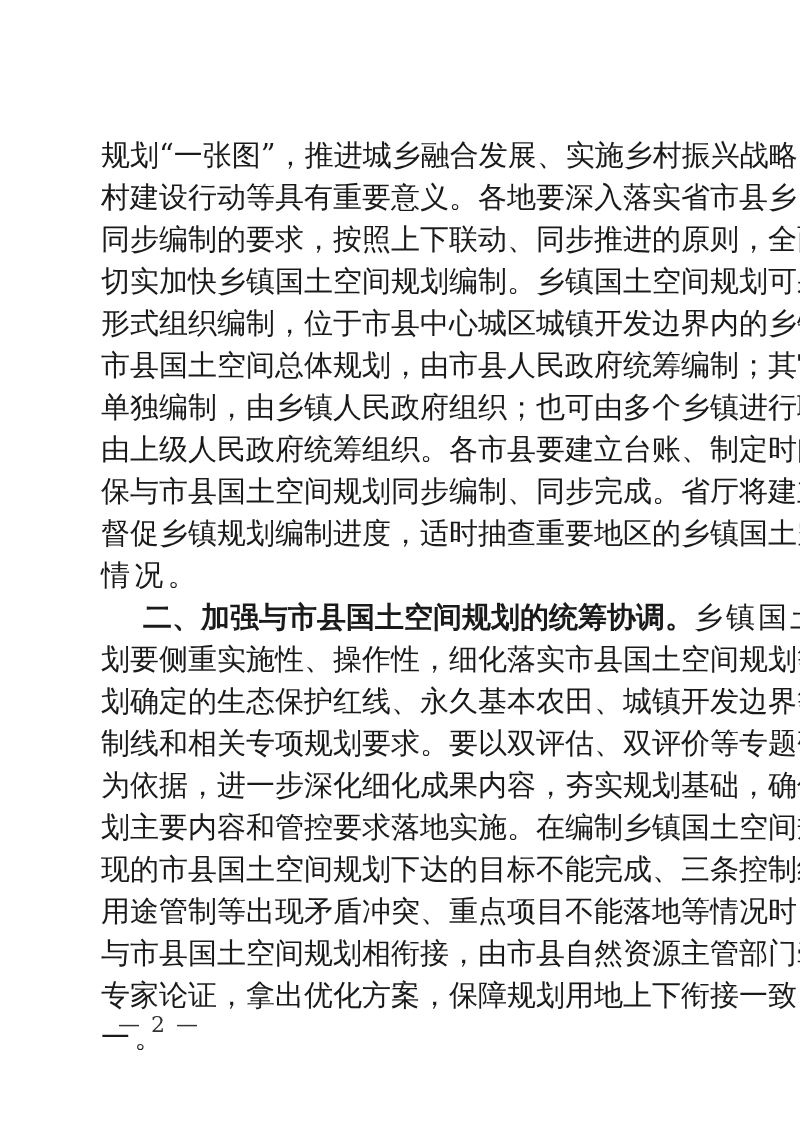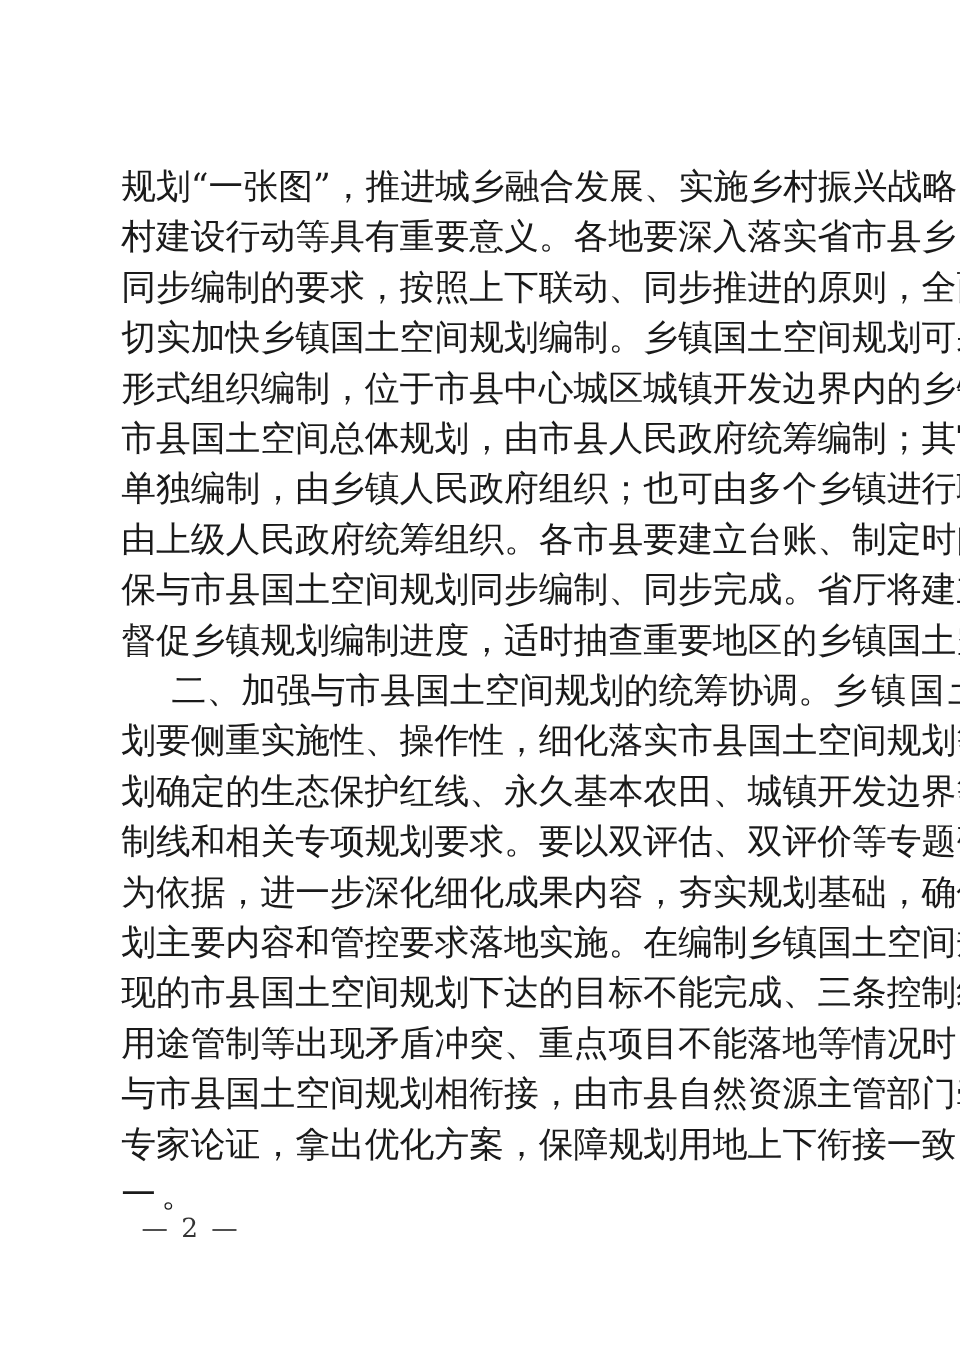--- a/index.html
+++ b/index.html
@@ -39,21 +39,21 @@
     .line.justify {
       text-align: justify;
       text-align-last: justify;
       letter-spacing: 0;
     }
     .line.indent {
       padding-left: 42px;
     }
     .heading {
       font-family: "DejaVu Sans", "Liberation Sans", sans-serif;
-      font-weight: normal;
+      font-weight: bold;
       letter-spacing: 0;
     }
     .page-number {
       position: absolute;
       left: 118px;
       top: 1010px;
       font-size: 22px;
       line-height: 30px;
       color: #333333;
       letter-spacing: 2px;
@@ -69,20 +69,21 @@
       <div class="line justify">规划“一张图”，推进城乡融合发展、实施乡村振兴战略、引领乡</div>
       <div class="line justify">村建设行动等具有重要意义。各地要深入落实省市县乡四级规划</div>
       <div class="line justify">同步编制的要求，按照上下联动、同步推进的原则，全面启动并</div>
       <div class="line justify">切实加快乡镇国土空间规划编制。乡镇国土空间规划可采取多种</div>
       <div class="line justify">形式组织编制，位于市县中心城区城镇开发边界内的乡镇应纳入</div>
       <div class="line justify">市县国土空间总体规划，由市县人民政府统筹编制；其它乡镇可</div>
       <div class="line justify">单独编制，由乡镇人民政府组织；也可由多个乡镇进行联合编制，</div>
       <div class="line justify">由上级人民政府统筹组织。各市县要建立台账、制定时间表，确</div>
       <div class="line justify">保与市县国土空间规划同步编制、同步完成。省厅将建立台账，</div>
       <div class="line justify">督促乡镇规划编制进度，适时抽查重要地区的乡镇国土空间编制</div>
+      <div class="line">情况。</div>
     </div>
 
     <div class="paragraph">
       <div class="line indent" style="letter-spacing:0;"><span class="heading">二、加强与市县国土空间规划的统筹协调。</span><span style="letter-spacing:3px;">乡镇国土空间规</span></div>
       <div class="line justify">划要侧重实施性、操作性，细化落实市县国土空间规划等上位规</div>
       <div class="line justify">划确定的生态保护红线、永久基本农田、城镇开发边界等三条控</div>
       <div class="line justify">制线和相关专项规划要求。要以双评估、双评价等专题研究成果</div>
       <div class="line justify">为依据，进一步深化细化成果内容，夯实规划基础，确保上位规</div>
       <div class="line justify">划主要内容和管控要求落地实施。在编制乡镇国土空间规划时出</div>
       <div class="line justify">现的市县国土空间规划下达的目标不能完成、三条控制线和规划</div>

